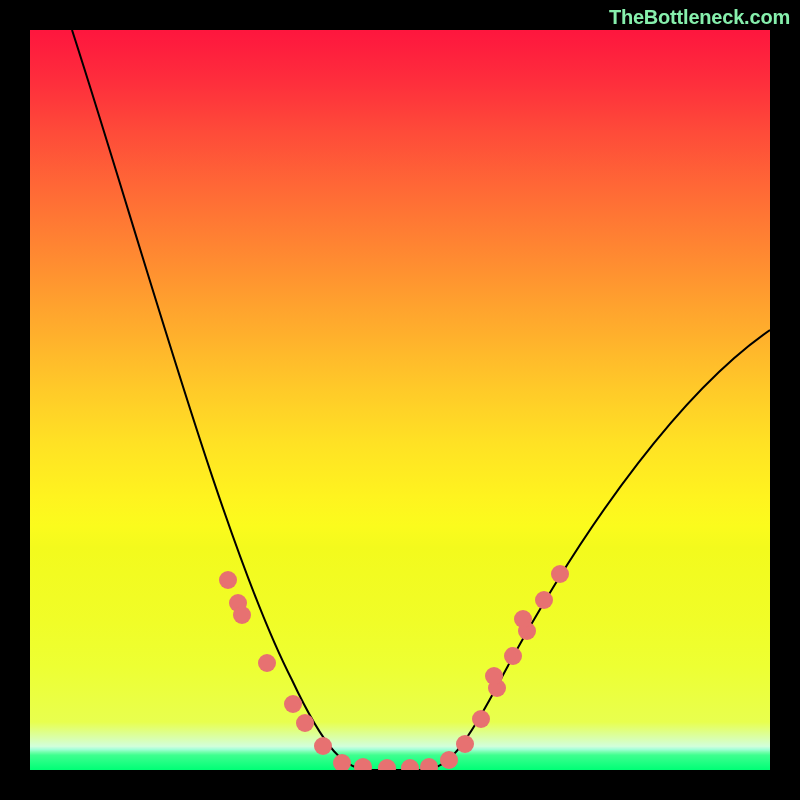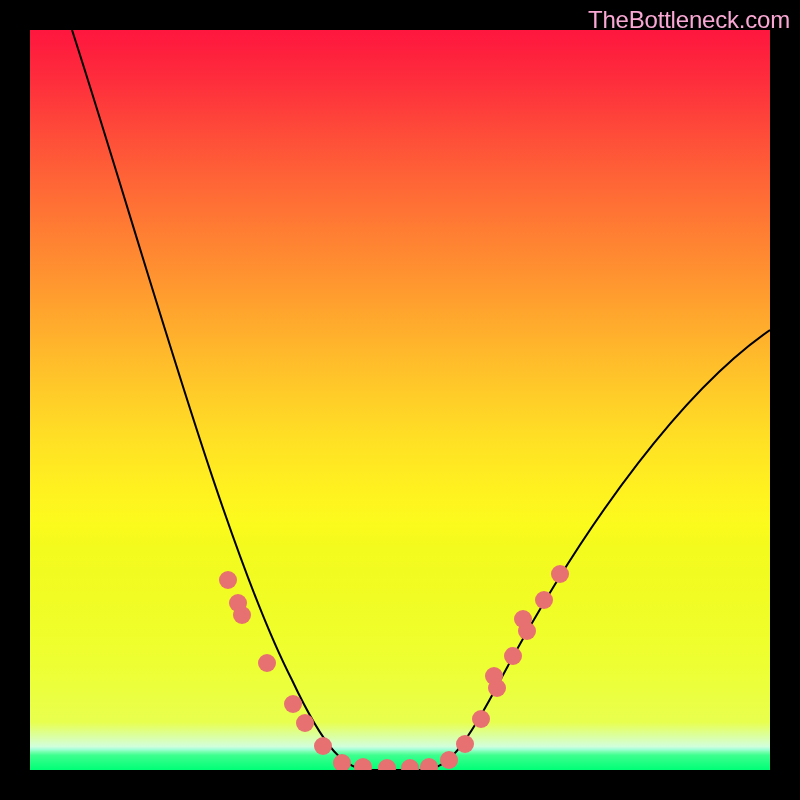--- a/index.html
+++ b/index.html
@@ -43,23 +43,23 @@
       #71ffab 97.6%,
       #3eff8f 98%,
       #00ff76 100%
     );
   }
   .watermark {
     position: absolute;
     top: 6px;
     right: 10px;
     font-family: Arial, Helvetica, sans-serif;
-    font-size: 24px;
-    color: #f9a8d4;
-    font-weight: 400;
+    font-size: 20px;
+    color: #86efac;
+    font-weight: 700;
     letter-spacing: -0.2px;
   }
   svg.curve {
     position: absolute;
     top: 0;
     left: 0;
     width: 740px;
     height: 740px;
   }
 </style>

